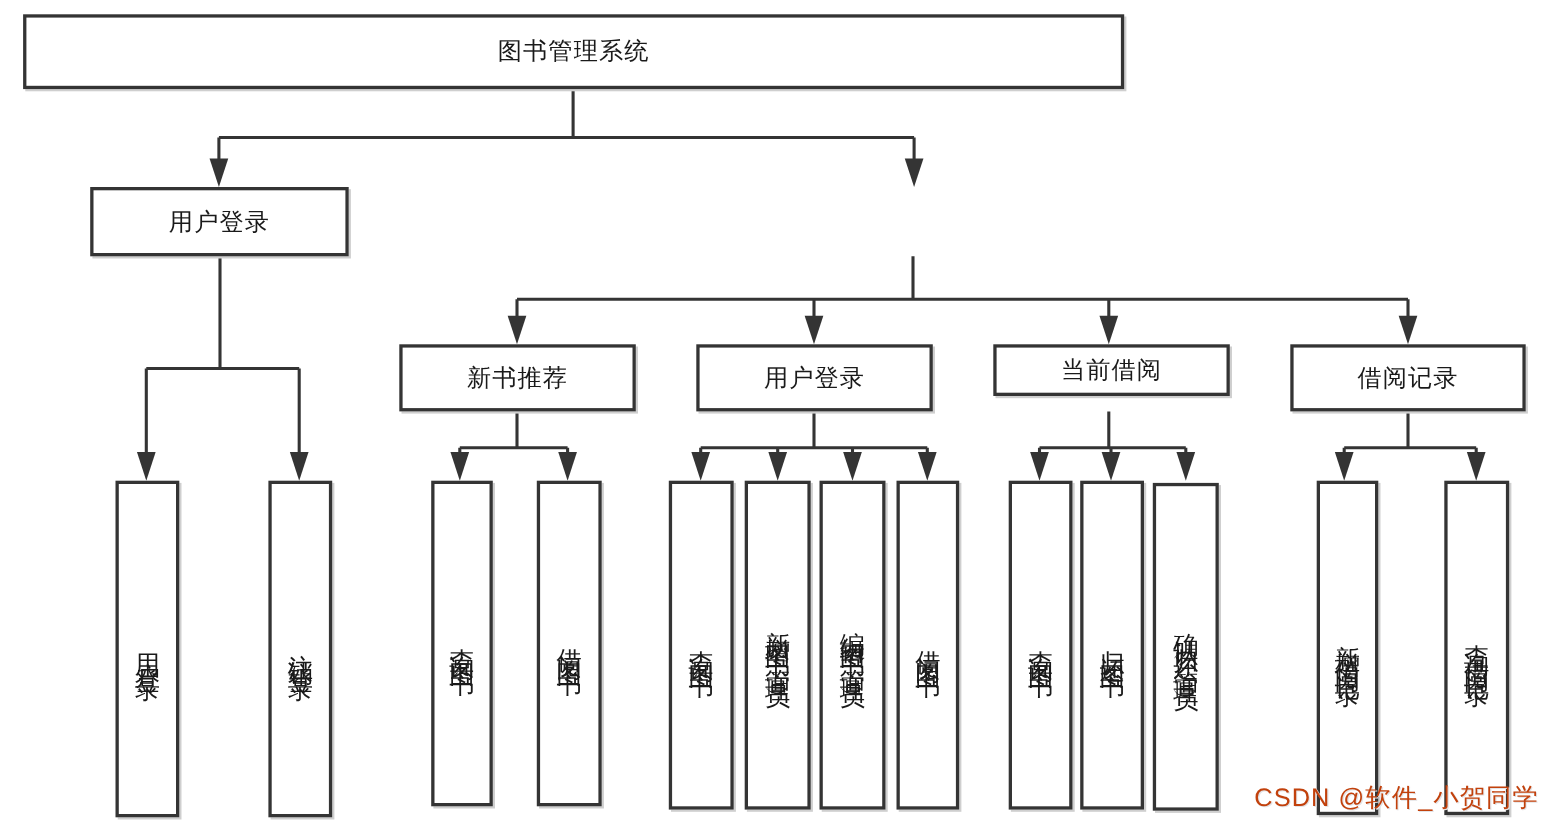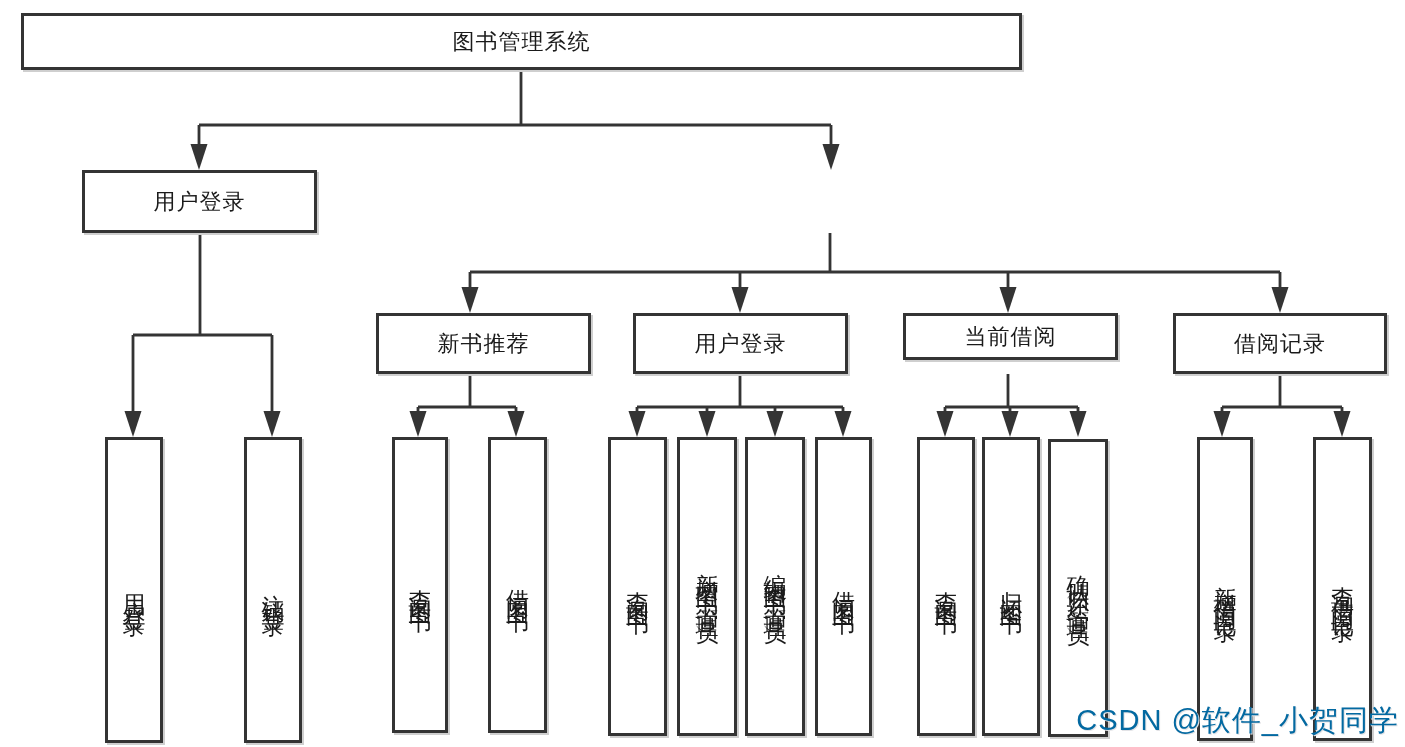--- a/index.html
+++ b/index.html
@@ -38,22 +38,22 @@
     text-orientation:mixed;
     font-size:23px;
     letter-spacing:7px;
     line-height:1;
     white-space:nowrap;
   }
   .watermark{
     position:absolute;
     right:6px;
     bottom:6px;
-    font-size:29px;
-    color:#0369a1;
+    font-size:23px;
+    color:#c2410c;
     letter-spacing:1px;
     text-shadow:1px 1px 0 #e3e3e6;
     white-space:nowrap;
   }
 </style>
 </head>
 <body>
 
 <div class="stage">
 
@@ -87,25 +87,25 @@
       <polygon points="766.5,411 783.5,411 775,437"></polygon>
       <polygon points="834.5,411 851.5,411 843,437"></polygon>
       <polygon points="936.5,411 953.5,411 945,437"></polygon>
       <polygon points="1001.5,411 1018.5,411 1010,437"></polygon>
       <polygon points="1069.5,411 1086.5,411 1078,437"></polygon>
       <polygon points="1213.5,411 1230.5,411 1222,437"></polygon>
       <polygon points="1333.5,411 1350.5,411 1342,437"></polygon>
     </g>
   </svg>
 
-  <div class="node hnode root" style="left:21px;top:13px;width:1001px;height:57px;">图书管理系统</div>
+  <div class="node hnode root" style="left:21px;top:13px;width:1001px;height:68px;">图书管理系统</div>
 
   <div class="node hnode" style="left:82px;top:170px;width:235px;height:63px;">用户登录</div>
 
-  <div class="node hnode" style="left:376px;top:313px;width:215px;height:61px;">新书推荐</div>
+  <div class="node hnode" style="left:363px;top:313px;width:215px;height:61px;">新书推荐</div>
   <div class="node hnode" style="left:633px;top:313px;width:215px;height:61px;">用户登录</div>
   <div class="node hnode" style="left:903px;top:313px;width:215px;height:47px;">当前借阅</div>
   <div class="node hnode" style="left:1173px;top:313px;width:214px;height:61px;">借阅记录</div>
 
   <div class="node vnode" style="left:105px;top:437px;width:58px;height:306px;">用户登录</div>
   <div class="node vnode" style="left:244px;top:437px;width:58px;height:306px;">注销登录</div>
 
   <div class="node vnode" style="left:392px;top:437px;width:56px;height:296px;">查询图书</div>
   <div class="node vnode" style="left:488px;top:437px;width:59px;height:296px;">借阅图书</div>
 

